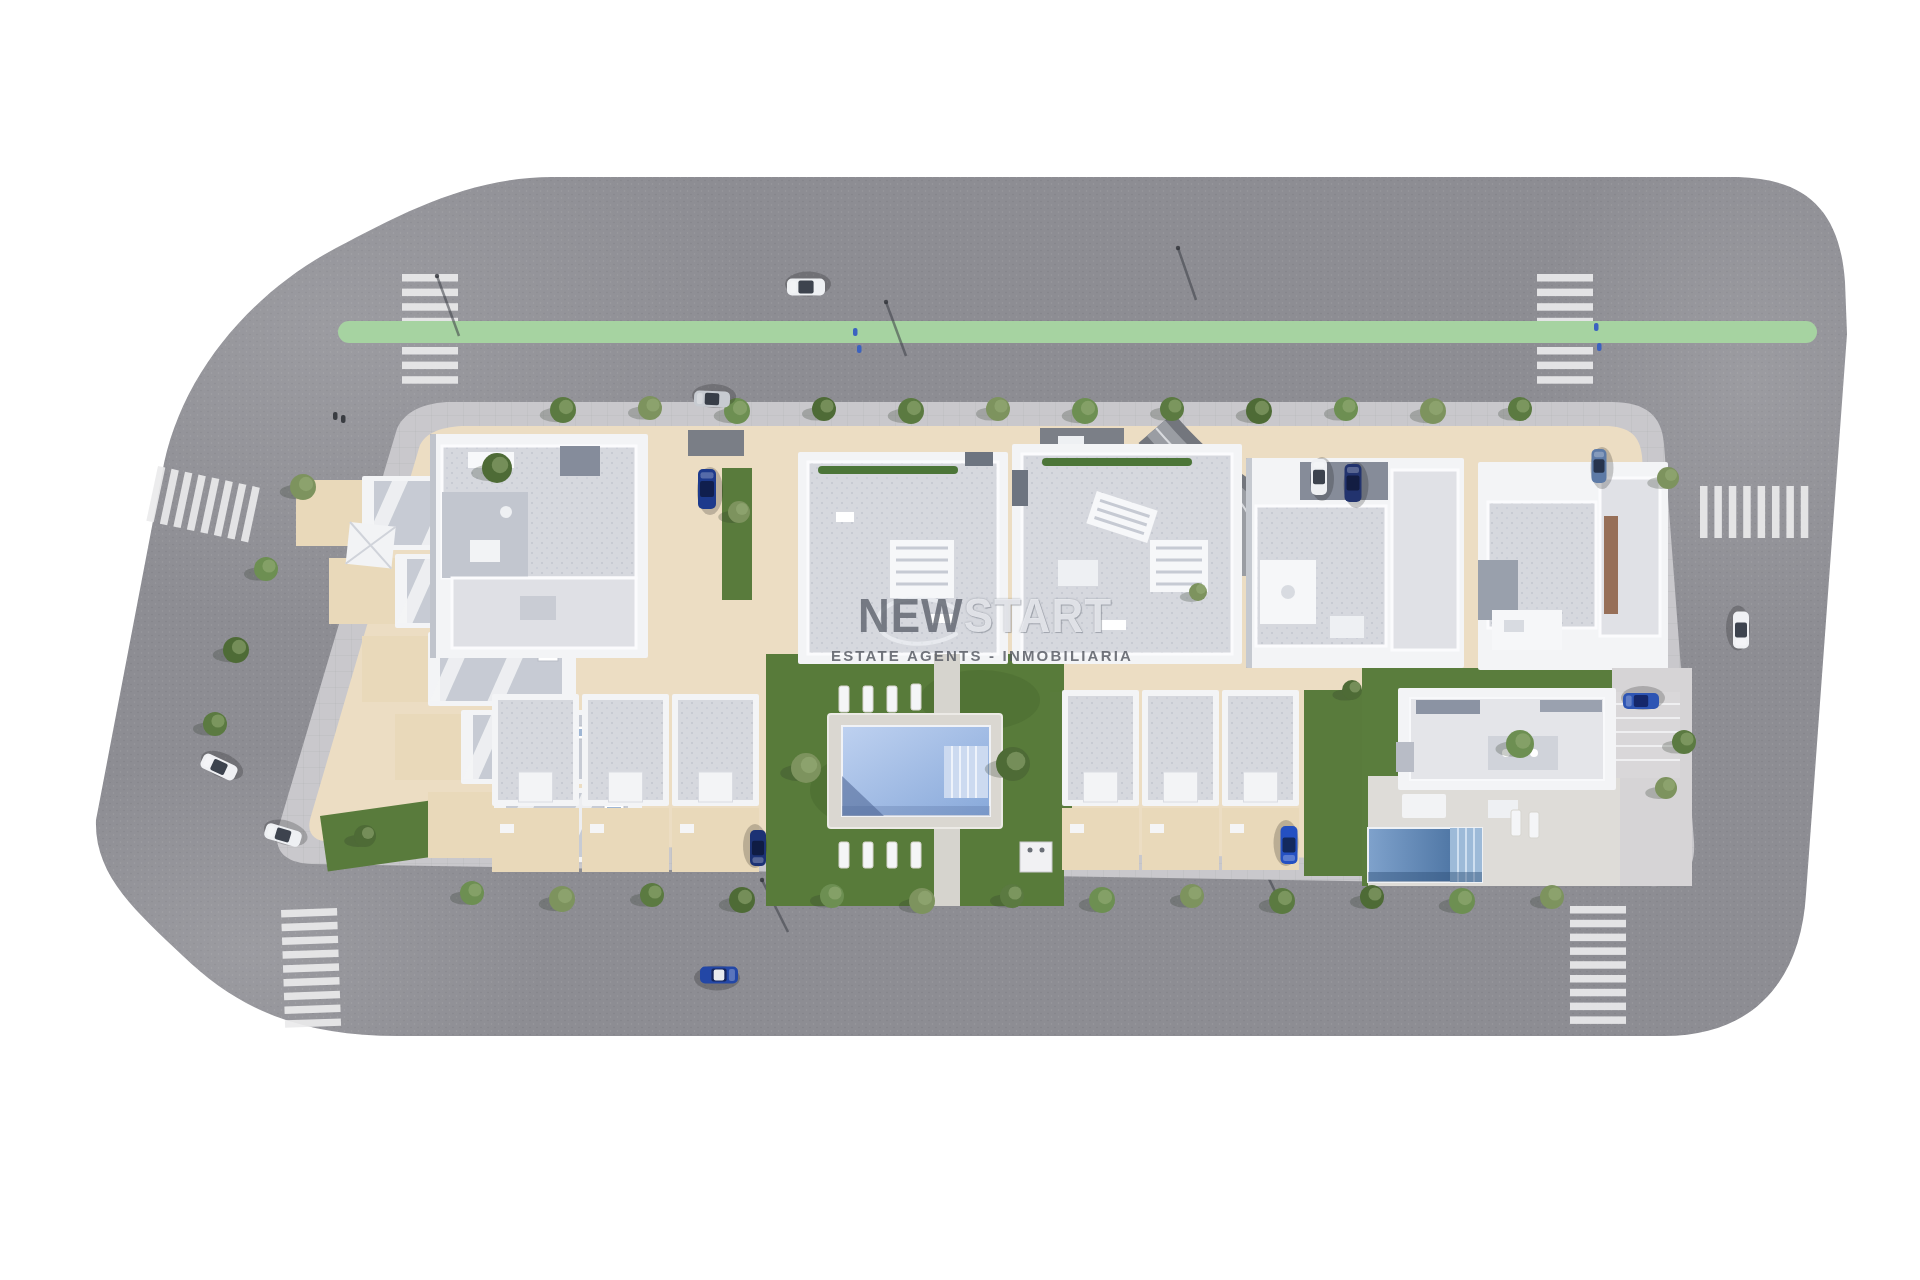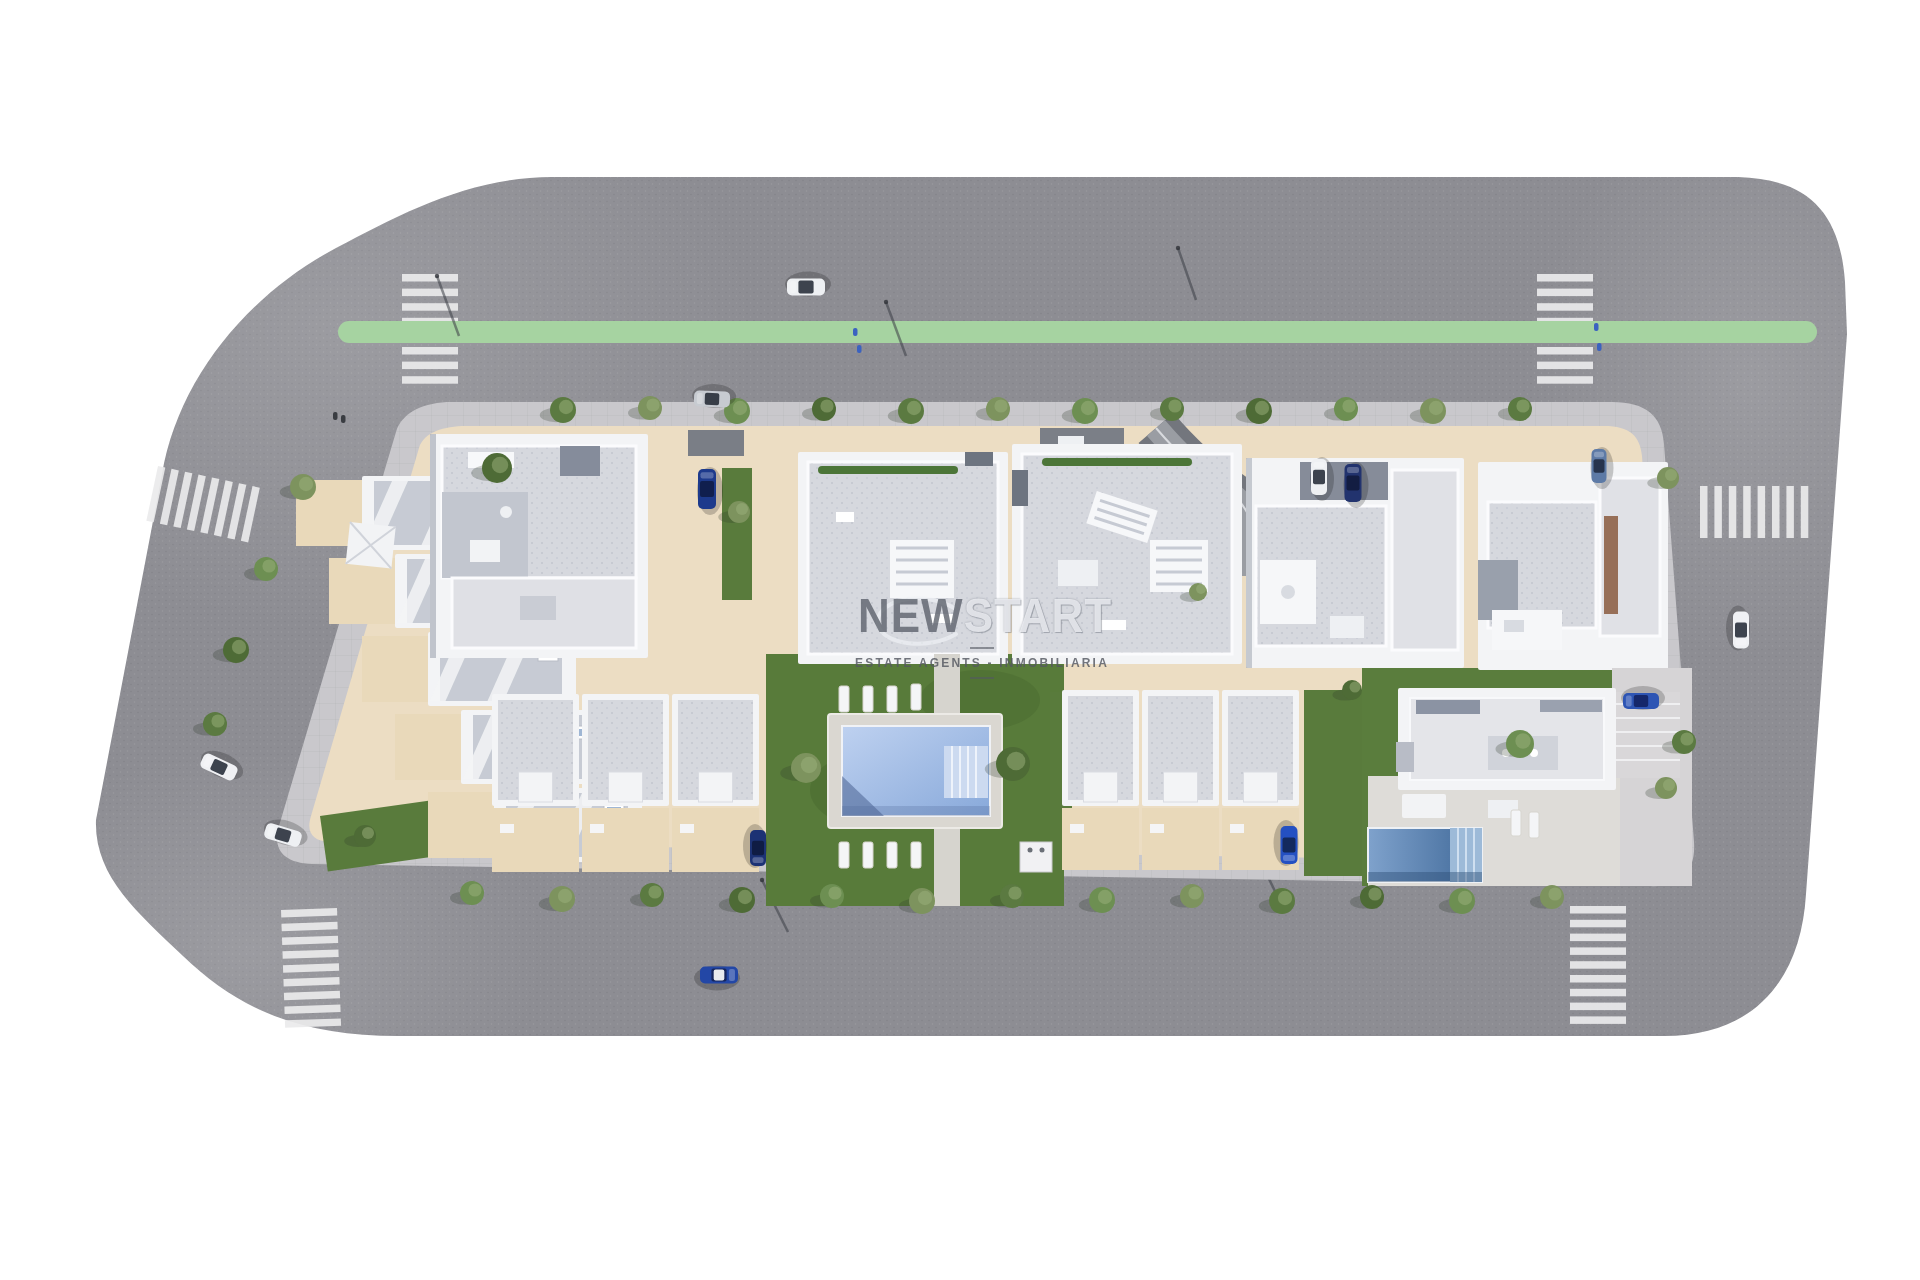--- a/index.html
+++ b/index.html
@@ -7,22 +7,22 @@
          font-family:"Liberation Sans",sans-serif;}
   .stage svg{position:absolute;left:0;top:0;}
   
   .wm{position:absolute;left:858px;top:594px;width:248px;text-align:center;pointer-events:none;}
   .wm-brand{font-weight:800;font-size:44px;line-height:1;letter-spacing:1px;
             transform:scaleY(1.08);white-space:nowrap;}
   .wm-new{color:rgba(92,97,107,0.80);}
   .wm-start{color:rgba(238,240,244,0.85);
             text-shadow:0 0 2px rgba(104,110,120,0.60),1px 1px 0 rgba(104,110,120,0.35);}
   .wm-sub{margin-top:9px;display:flex;align-items:center;justify-content:center;gap:7px;
-          color:rgba(84,88,96,0.82);font-weight:700;font-size:12px;letter-spacing:2.2px;
-          white-space:nowrap;flex-direction:column;}
+          color:rgba(84,88,96,0.82);font-weight:700;font-size:15px;letter-spacing:2.2px;
+          white-space:nowrap;}
   .wm-line{width:24px;height:2px;background:rgba(84,88,96,0.60);}
   .wm-swoosh{position:absolute;left:66px;top:-8px;}
 </style>
 </head>
 <body>
 
 <div class="stage">
 <svg id="scene" width="1920" height="1280" viewBox="0 0 1920 1280">
   <defs>
     <pattern id="grain" width="7" height="7" patternUnits="userSpaceOnUse">

